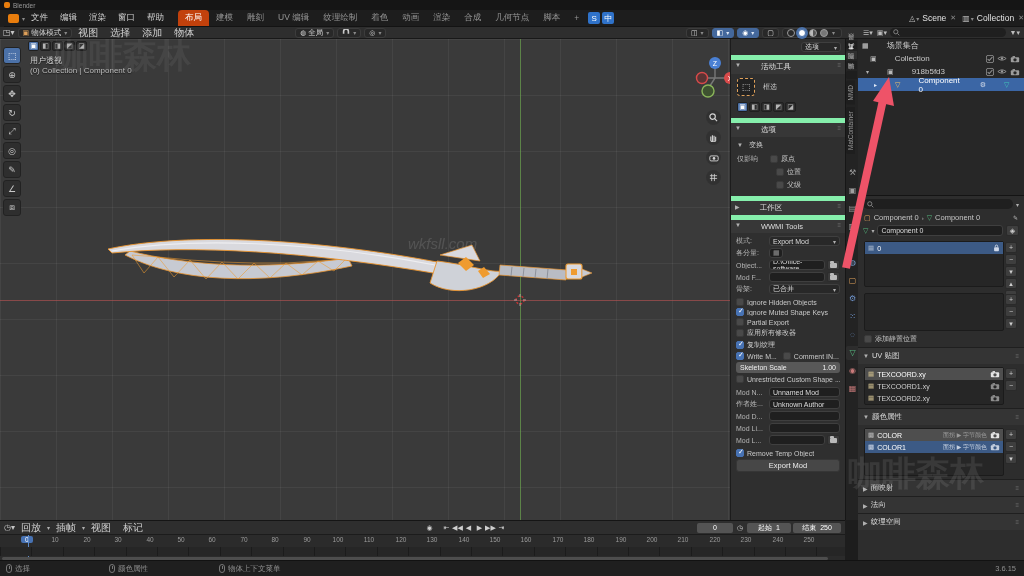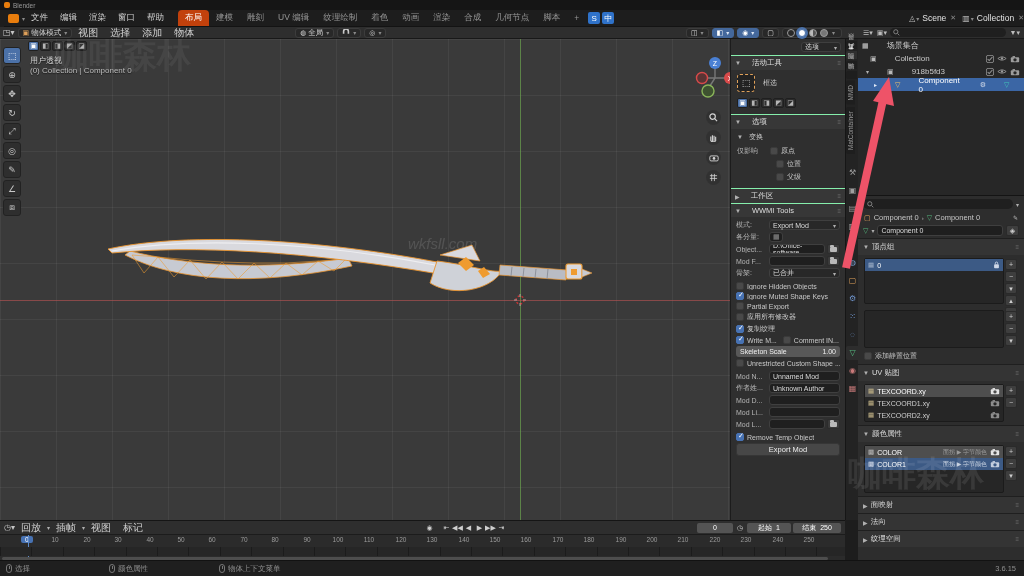--- a/index.html
+++ b/index.html
@@ -36,21 +36,21 @@
   .toolcol{position:absolute;left:3px;top:8px;display:flex;flex-direction:column;gap:2px}
   .tool{width:18px;height:17px;background:#2e2e2e;border:1px solid #222;border-radius:3px;color:#c9c9c9;font-size:9px;display:flex;align-items:center;justify-content:center}
   .tool.active{background:#4b71a8;color:#fff}
   .selmode{display:flex;gap:1px}
   .sm{width:11px;height:10px;background:#2c2c2c;border:1px solid #1f1f1f;border-radius:2px;color:#b5b5b5;font-size:7px;display:flex;align-items:center;justify-content:center}
   .sm.active{background:#4b71a8;color:#fff}
   
   .navbtn{width:15px;height:15px;border-radius:50%;background:rgba(40,40,40,.45);display:flex;align-items:center;justify-content:center;margin-top:5px}
   
   #npanel{left:730px;top:39px;width:115px;height:481px;background:#2f2f2f;border-left:1px solid #1c1c1c;font-size:7.5px;color:#c6c6c6}
-  .np-h{display:flex;align-items:center;gap:11px;font-size:7.5px;color:#dedede;padding:2px 4px;background:#373737;border-top:1px solid #86efac}
+  .np-h{display:flex;align-items:flex-start;gap:20px;font-size:7.5px;color:#dedede;padding:2px 4px;background:#373737;border-top:5px solid #86efac}
   .caret{font-size:6px;color:#b0b0b0}
   .grip{margin-left:auto;color:#6e6e6e;font-size:6px}
   .fld{background:#1f1f1f;border:1px solid #3f3f3f;border-radius:3px;height:10px;display:flex;align-items:center;color:#dcdcdc;font-size:7px;padding:0 3px;overflow:hidden}
   .dd{background:#282828;border:1px solid #3f3f3f;border-radius:3px;height:10px;display:flex;align-items:center;color:#dcdcdc;font-size:7px;padding:0 3px;justify-content:space-between}
   .chk{width:8px;height:8px;border-radius:2px;background:#494949;border:1px solid #3a3a3a;flex:0 0 auto;position:relative}
   .chk.on{background:#4772b3;border-color:#4772b3}
   .chk.on:after{content:"\2713";position:absolute;left:1px;top:-2px;font-size:7px;color:#fff}
   .cl{font-size:7px;color:#c9c9c9;margin-left:3px;white-space:nowrap;overflow:hidden}
   .nlbl{width:33px;flex:0 0 auto;font-size:7px;color:#b5b5b5;white-space:nowrap;overflow:hidden}
   .slider{background:#585858;border-radius:3px;height:11px;display:flex;align-items:center;justify-content:space-between;padding:0 4px;font-size:7px;color:#f0f0f0}
@@ -567,25 +567,20 @@
       <span>Component 0</span>
       <span style="margin-left:auto" class="caret">✎</span>
     </div>
     <div class="row" style="padding:2px 5px;gap:3px">
       <span style="color:#54b87e;font-size:7px">▽</span>
       <span class="caret">▾</span>
       <span class="fld" style="flex:1;height:11px">Component 0</span>
       <span class="sb" style="width:13px">◈</span>
     </div>
 
-    <div class="p-h">
-      <span class="caret">▼</span>
-      <span>顶点组</span>
-        <span class="grip">≡</span>
-    </div>
     <div style="padding:3px 20px 3px 6px;position:relative">
       <div class="plist" style="height:46px">
         <div class="prow sel">
           <span style="color:#9fb0c8;font-size:6.5px">▦</span>
           <span>0</span>
           <span style="margin-left:auto">
             <svg width="7" height="8" viewBox="0 0 8 10">
                 <rect x="1" y="4" width="6" height="5" rx="1" fill="#cfd8e8"></rect>
                 <path d="M2.5 4 V2.8 a1.5 1.5 0 0 1 3 0 V4" fill="none" stroke="#cfd8e8" stroke-width="1.1"></path>
               </svg>

